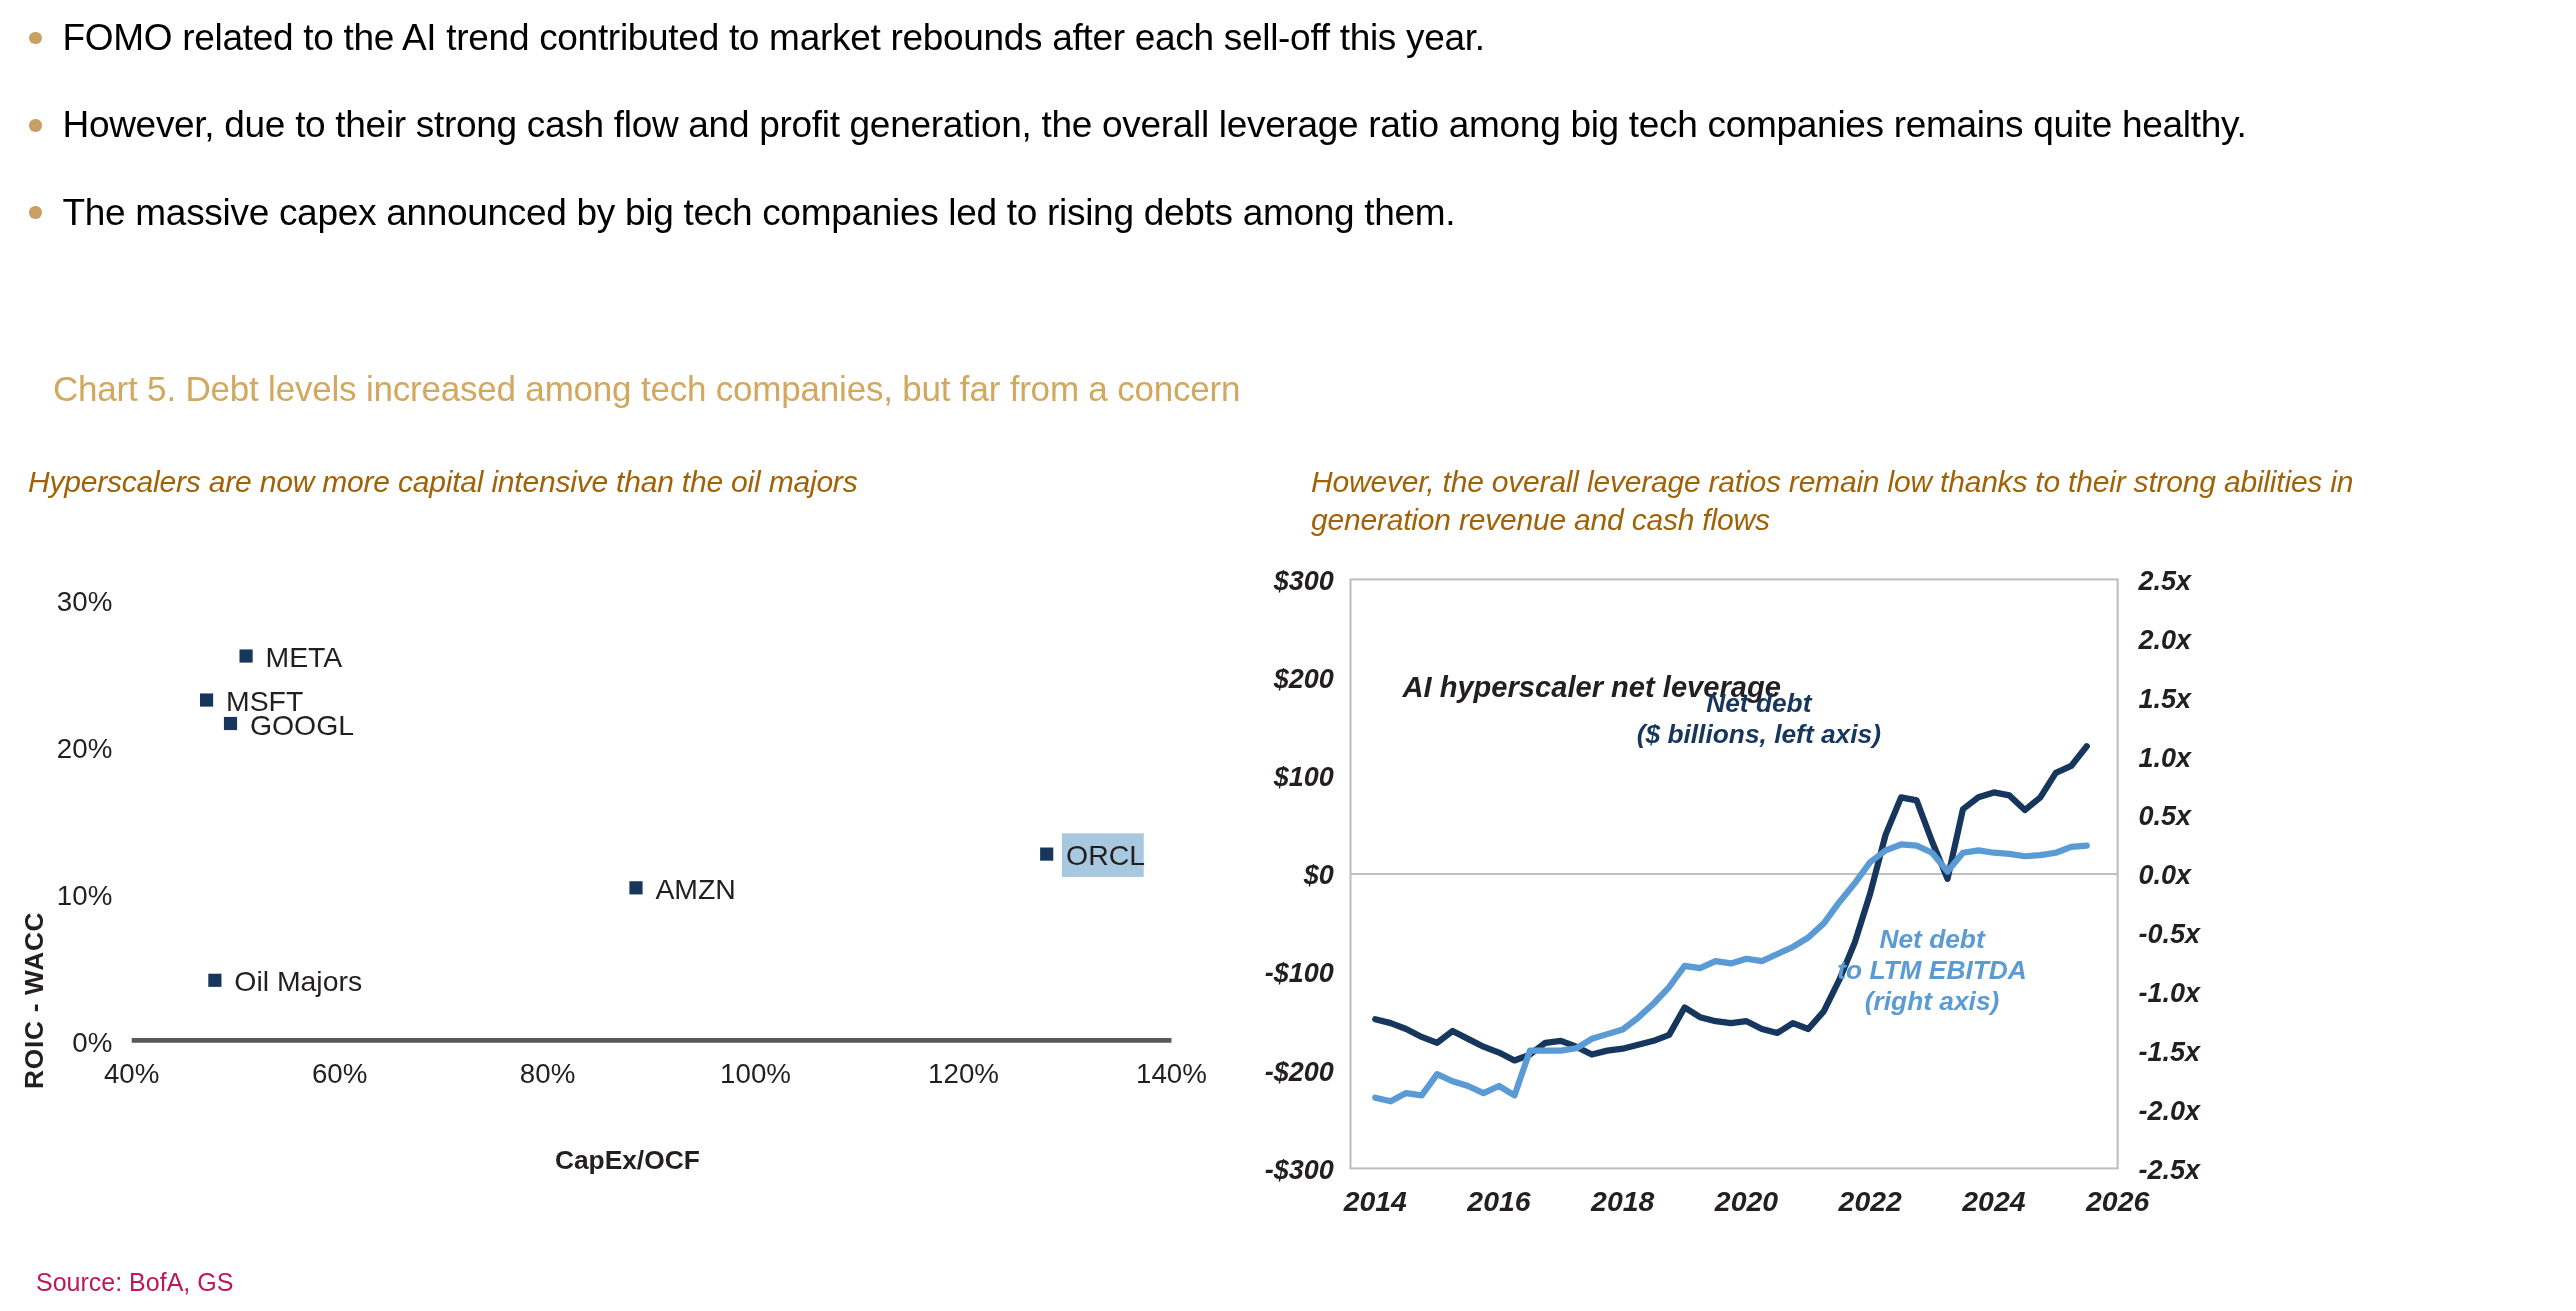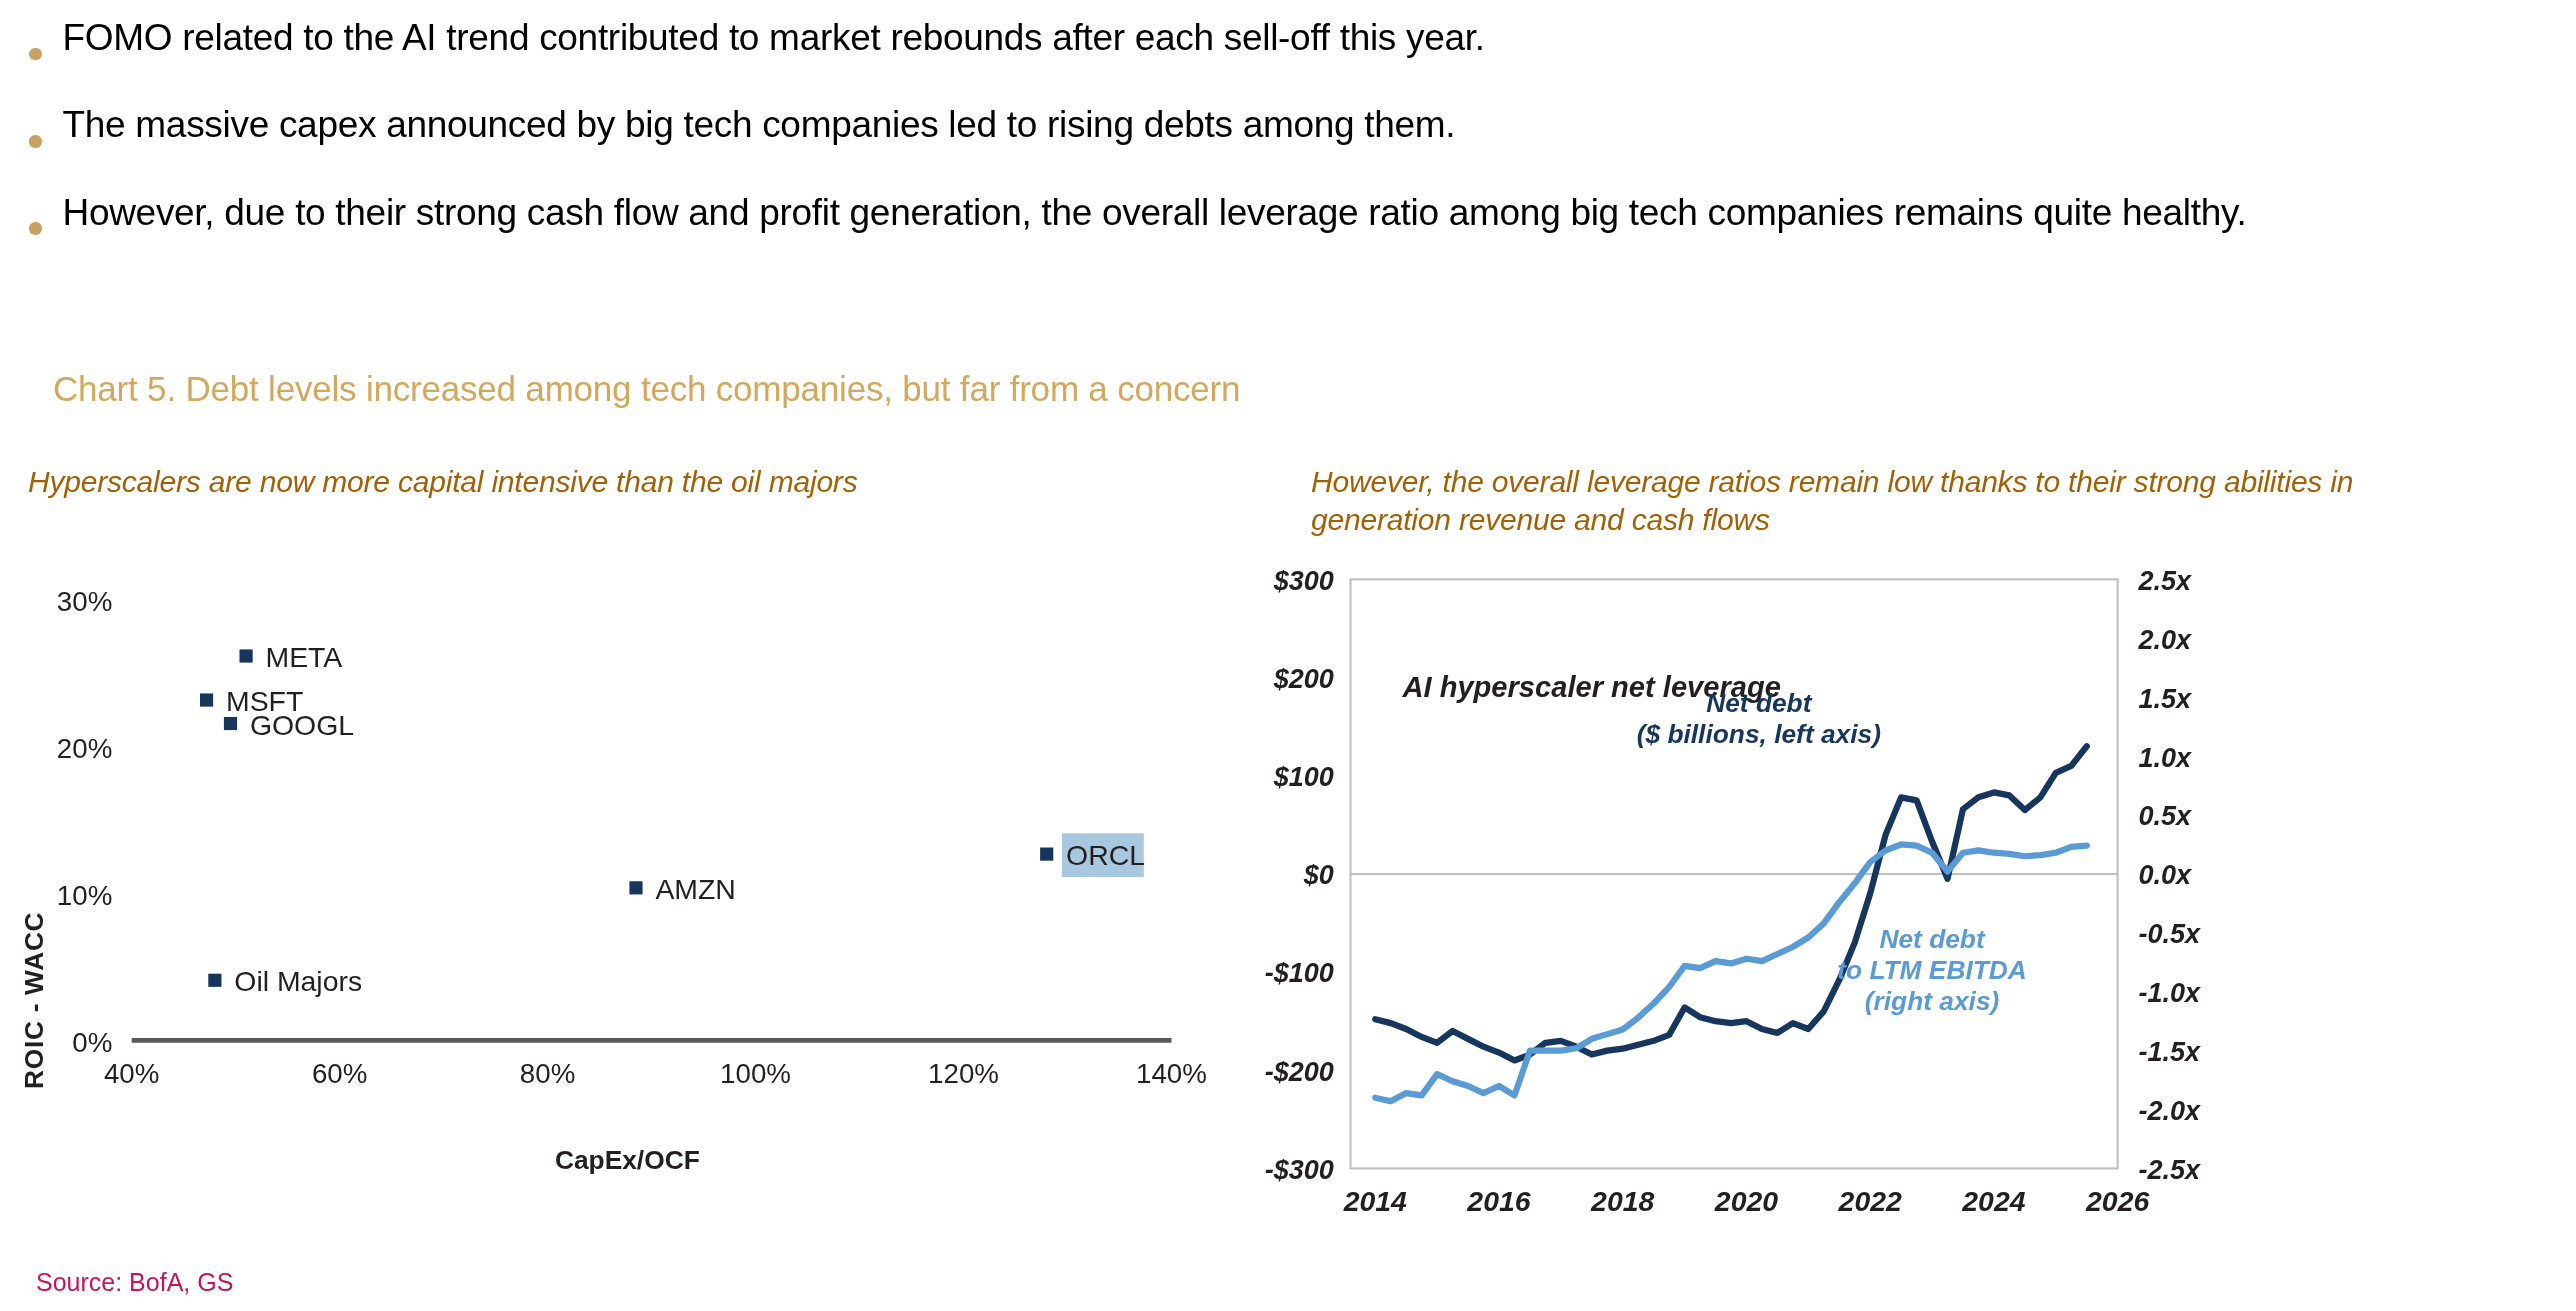--- a/index.html
+++ b/index.html
@@ -17,21 +17,21 @@
 
   
   #bullets {
     position: absolute;
     left: 0px;
     top: 0px;
     width: 2545px;
   }
   .bullet-row {
     display: flex;
-    align-items: flex-end;
+    align-items: flex-start;
     margin-bottom: 42px;
   }
   .bullet-row:nth-child(1) { margin-top: 15.3px; }
   .bullet-dot {
     width: 12.5px;
     height: 12.5px;
     border-radius: 50%;
     background: #C9A063;
     margin-top: 16.6px;
     margin-left: 29px;
@@ -111,25 +111,25 @@
 </head>
 <body>
 
 <div id="bullets">
   <div class="bullet-row">
     <span class="bullet-dot"></span>
     <span class="bullet-text">FOMO related to the AI trend contributed to market rebounds after each sell-off this year.</span>
   </div>
   <div class="bullet-row">
     <span class="bullet-dot"></span>
-    <span class="bullet-text">The massive capex announced by big tech companies led to rising debts among them.</span>
+    <span class="bullet-text justified">However, due to their strong cash flow and profit generation, the overall leverage ratio among big tech companies remains quite healthy.</span>
   </div>
   <div class="bullet-row">
     <span class="bullet-dot"></span>
-    <span class="bullet-text justified">However, due to their strong cash flow and profit generation, the overall leverage ratio among big tech companies remains quite healthy.</span>
+    <span class="bullet-text">The massive capex announced by big tech companies led to rising debts among them.</span>
   </div>
 </div>
 
 <div id="chart-heading">Chart 5. Debt levels increased among tech companies, but far from a concern</div>
 
 <div class="panel-caption" id="caption-left">Hyperscalers are now more capital intensive than the oil majors</div>
 <div class="panel-caption" id="caption-right">However, the overall leverage ratios remain low thanks to their strong abilities in generation revenue and cash flows</div>
 
 <div id="scatter-panel">
   <svg width="1220" height="610" viewBox="0 0 1760 880" xmlns="http://www.w3.org/2000/svg">

